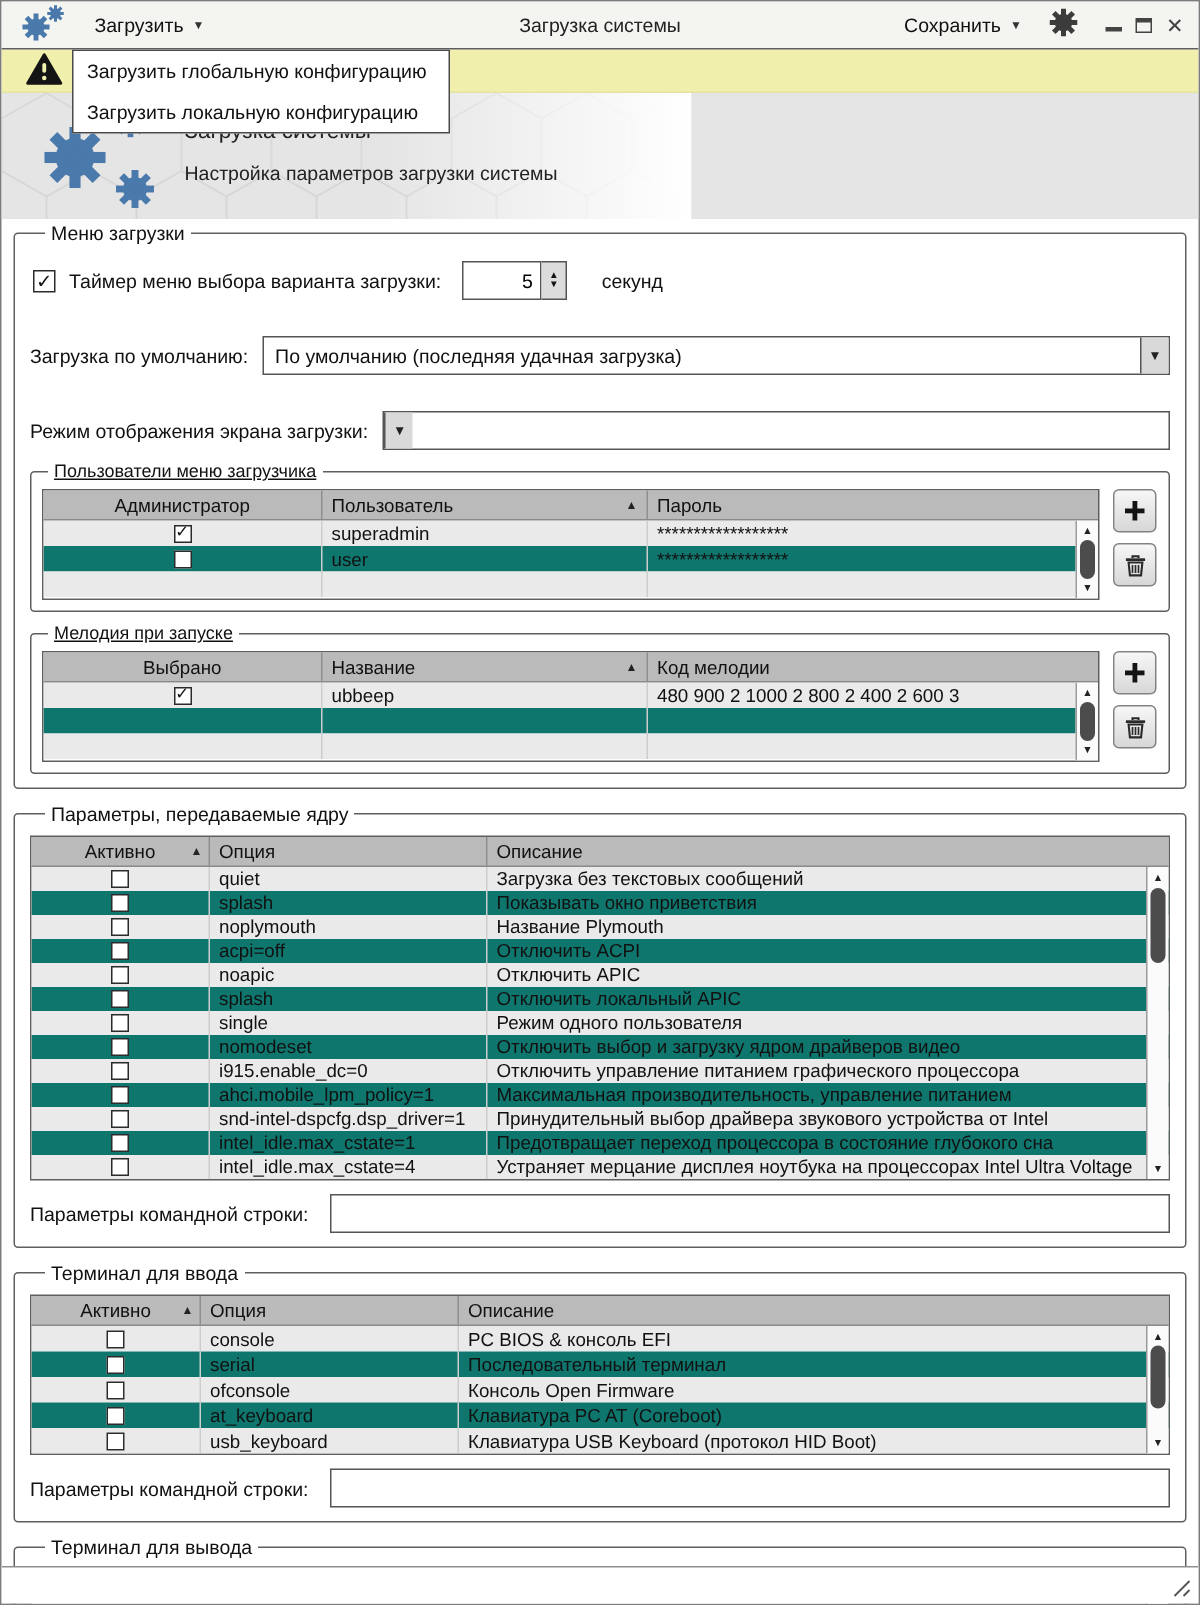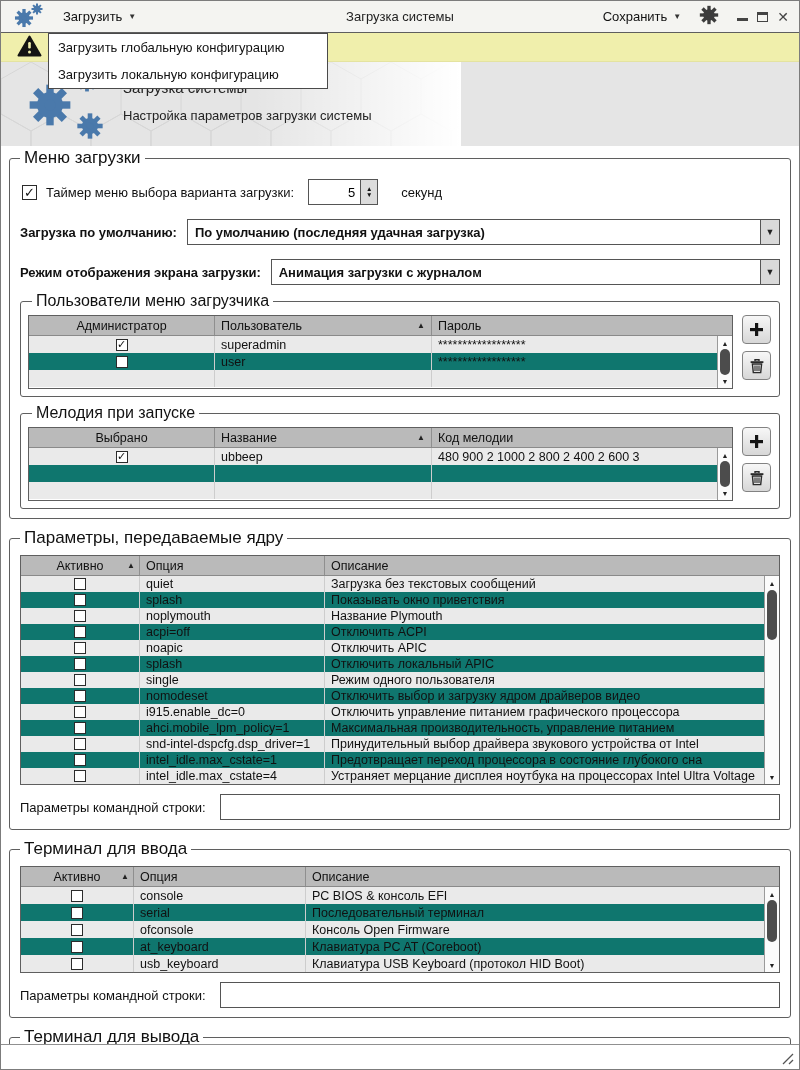--- a/index.html
+++ b/index.html
@@ -23,39 +23,39 @@
   .ic-max { width:11px; height:10px; border:1px solid #444; border-top:3px solid #444; }
   .ic-close { font-size:14px; color:#444; line-height:1; }
   
   .warnbar {
     height:29px; background:#f0efac; display:flex; align-items:center;
     padding:0 16px; overflow:hidden; border-bottom:1px solid #e4e3a0;
   }
   .warn-text { margin-left:9px; font-size:13px; }
   
   .dropdown {
-    position:absolute; left:47px; top:32px; width:280px; background:#fff;
+    position:absolute; left:47px; top:32px; width:252px; background:#fff;
     border:1px solid #4a4a4a; z-index:50;
   }
   .dropdown-item { padding:6px 10px 6px 9px; font-size:13px; white-space:nowrap; }
   
   .pgheader { position:relative; height:84px; background:#e5e5e5; overflow:hidden; }
   .hexbg { position:absolute; left:0; top:0; }
   .hdr-icon { position:absolute; left:12px; top:4px; }
   .hdr-title { position:absolute; left:122px; top:17px; font-size:15px; color:#222; }
   .hdr-sub   { position:absolute; left:122px; top:46px; font-size:13px; color:#222; }
   
   .content { padding:2px 8px 0 8px; }
   fieldset.group { border:1px solid #5f5f5f; border-radius:3px; padding:4px 10px 9px 10px; margin-bottom:9px; }
-  fieldset.group > legend { font-size:17px; padding:0 4px; margin-left:0; }
+  fieldset.group > legend { font-size:13px; padding:0 4px; margin-left:10px; }
   fieldset.sub { border:1px solid #5f5f5f; border-radius:3px; padding:5px 7px 7px 7px; margin-top:7px; }
-  fieldset.sub > legend { font-size:16px; padding:0 4px; margin-left:4px; }
+  fieldset.sub > legend { font-size:12px; padding:0 4px; margin-left:4px;text-decoration:underline; }
   .frow { display:flex; align-items:center; }
   .row-timer { margin:7px 0 4px 2px; }
-  .row-combo { margin-top:14px;font-weight:bold; }
+  .row-combo { margin-top:24px; }
   .lbl { white-space:nowrap; }
   
   .cb { width:15px; height:15px; border:1px solid #2b2b2b; background:#fff; display:inline-flex;
         align-items:center; justify-content:center; font-size:13px; line-height:1; color:#111; flex:none; }
   .cb-s { width:12px; height:12px; font-size:11px; }
   
   .spin { display:flex; margin-left:14px; }
   .spin-input { width:53px; height:26px; border:1px solid #555; text-align:right; padding-right:5px;
         font-family:inherit; font-size:13px; }
   .spin-btn { width:17px; height:26px; border:1px solid #555; border-left:none; background:#dcdcdc;
@@ -237,21 +237,20 @@
           <span class="combo-text">По умолчанию (последняя удачная загрузка)</span>
           <span class="combo-btn">
               <span>▼</span>
             </span>
         </div>
       </div>
 
       <div class="frow row-combo">
         <span class="lbl">Режим отображения экрана загрузки:</span>
         <div class="combo">
-          <span class="combo-text">Анимация загрузки с журналом</span>
           <span class="combo-btn">
               <span>▼</span>
             </span>
         </div>
       </div>
 
       <fieldset class="sub">
         <legend>Пользователи меню загрузчика</legend>
         <div class="tbl-row">
           <div class="tblwrap">

